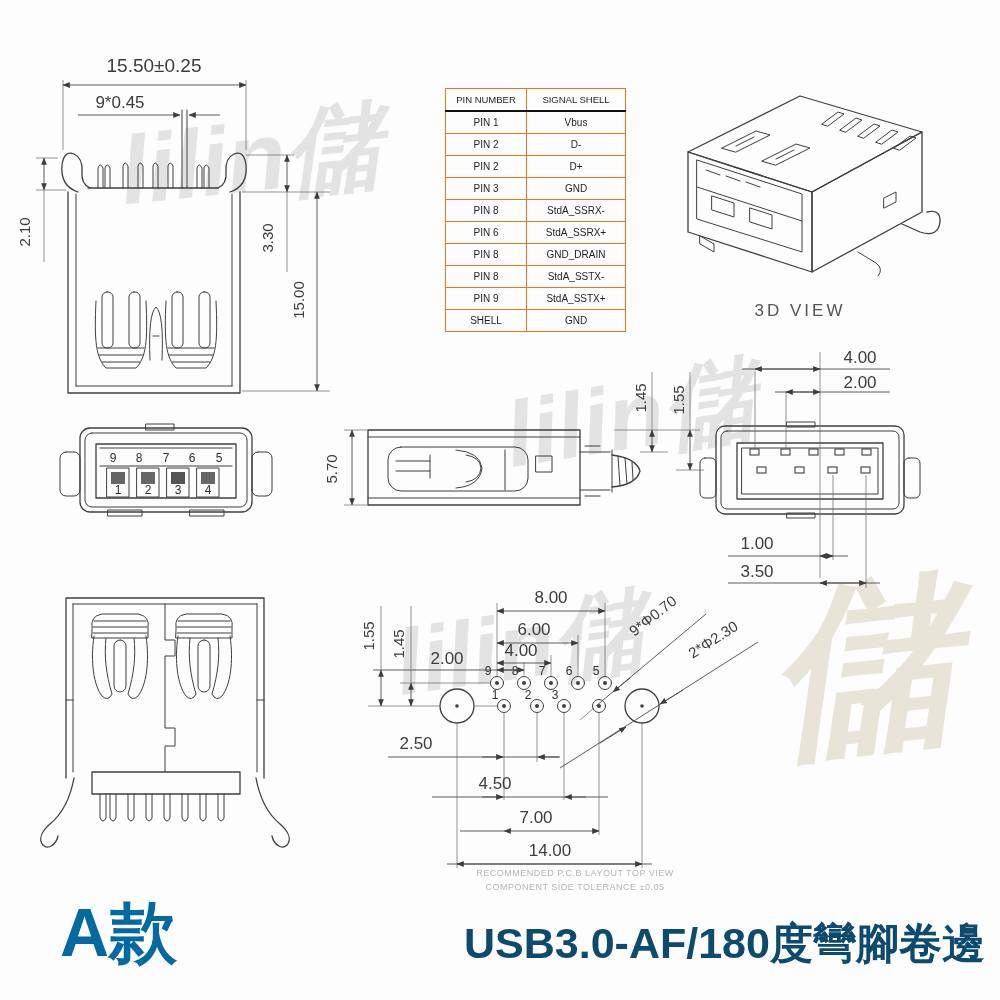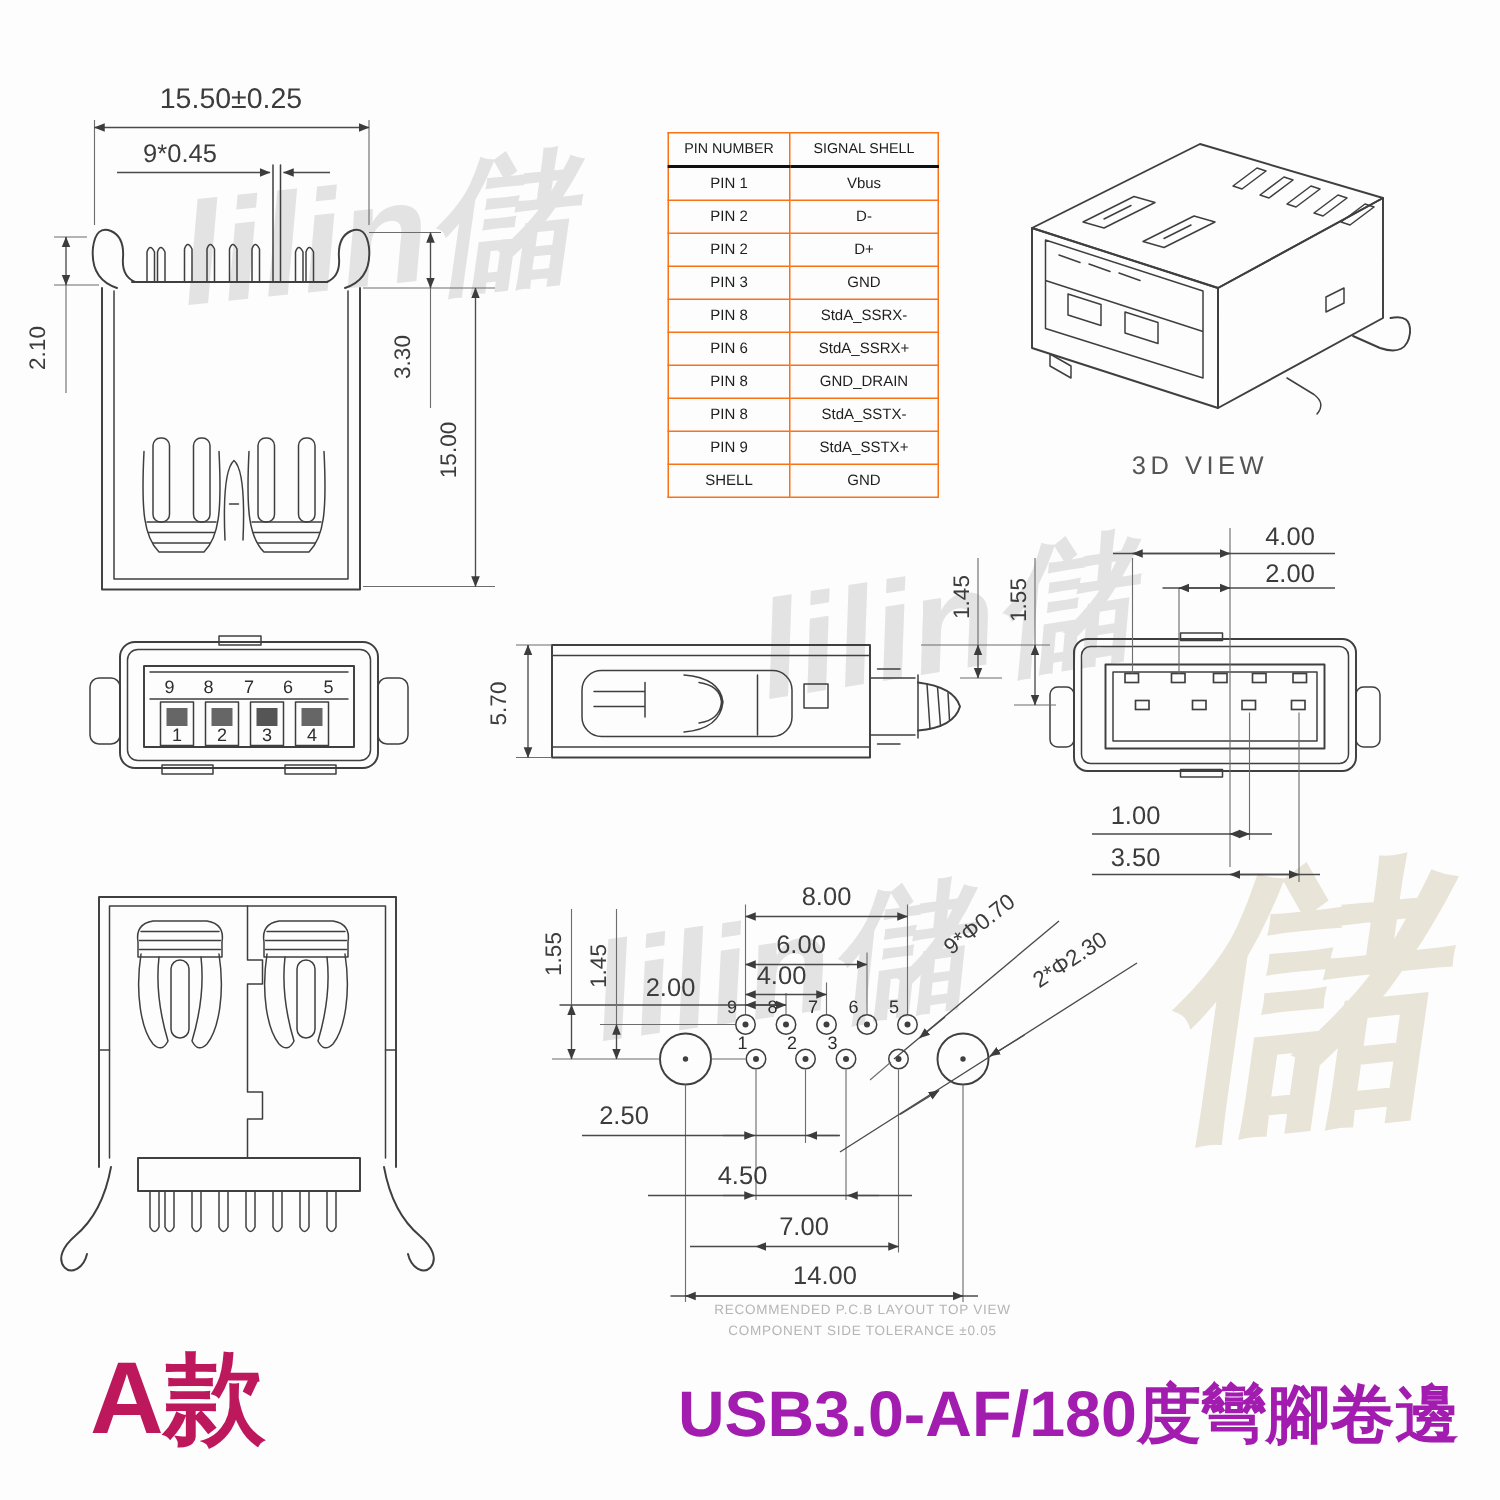--- a/index.html
+++ b/index.html
@@ -27,22 +27,22 @@
   .lbl3d{fill:#555;font-size:17px;text-anchor:middle;letter-spacing:3px;}
   .pad{fill:none;stroke:#3f3f3f;stroke-width:1.1;}
   .pin-table{position:absolute;left:445px;top:88px;z-index:2;border-collapse:collapse;}
   .pin-table td,.pin-table th{border:1px solid #f97316;font-size:10px;font-weight:normal;
       color:#1e1e1e;text-align:center;padding:0;height:21px;background:transparent;}
   .pin-table th{font-size:9.5px;border-bottom:2.5px solid #111;}
   .col-pin{width:80px;}
   .col-sig{width:98px;}
   .footer-variant{position:absolute;left:60px;top:898px;z-index:2;font-size:68px;font-weight:bold;
       line-height:1;}
-  .footer-product{position:absolute;left:452px;top:922px;z-index:2;font-size:43px;font-weight:bold;
-      color:#a21caf;line-height:1;white-space:nowrap;}
+  .footer-product{position:absolute;left:464px;top:922px;z-index:2;font-size:43px;font-weight:bold;
+      color:#0c4a6e;line-height:1;white-space:nowrap;}
 </style>
 </head>
 <body>
 
 <div class="page">
 
   <div class="wm wm-a">lilin儲</div>
   <div class="wm wm-b">lilin儲</div>
   <div class="wm wm-c">lilin儲</div>
   <div class="wm wm-d">儲</div>
@@ -384,16 +384,16 @@
       <td>PIN 9</td>
       <td>StdA_SSTX+</td>
     </tr>
     <tr>
       <td>SHELL</td>
       <td>GND</td>
     </tr>
   </tbody>
     </table>
 
-  <div class="footer-variant" style="color:#be185d;">A款</div>
+  <div class="footer-variant" style="color:#0369a1;">A款</div>
   <div class="footer-product">USB3.0-AF/180度彎腳卷邊</div>
 
 </div>
 
 </body></html>

